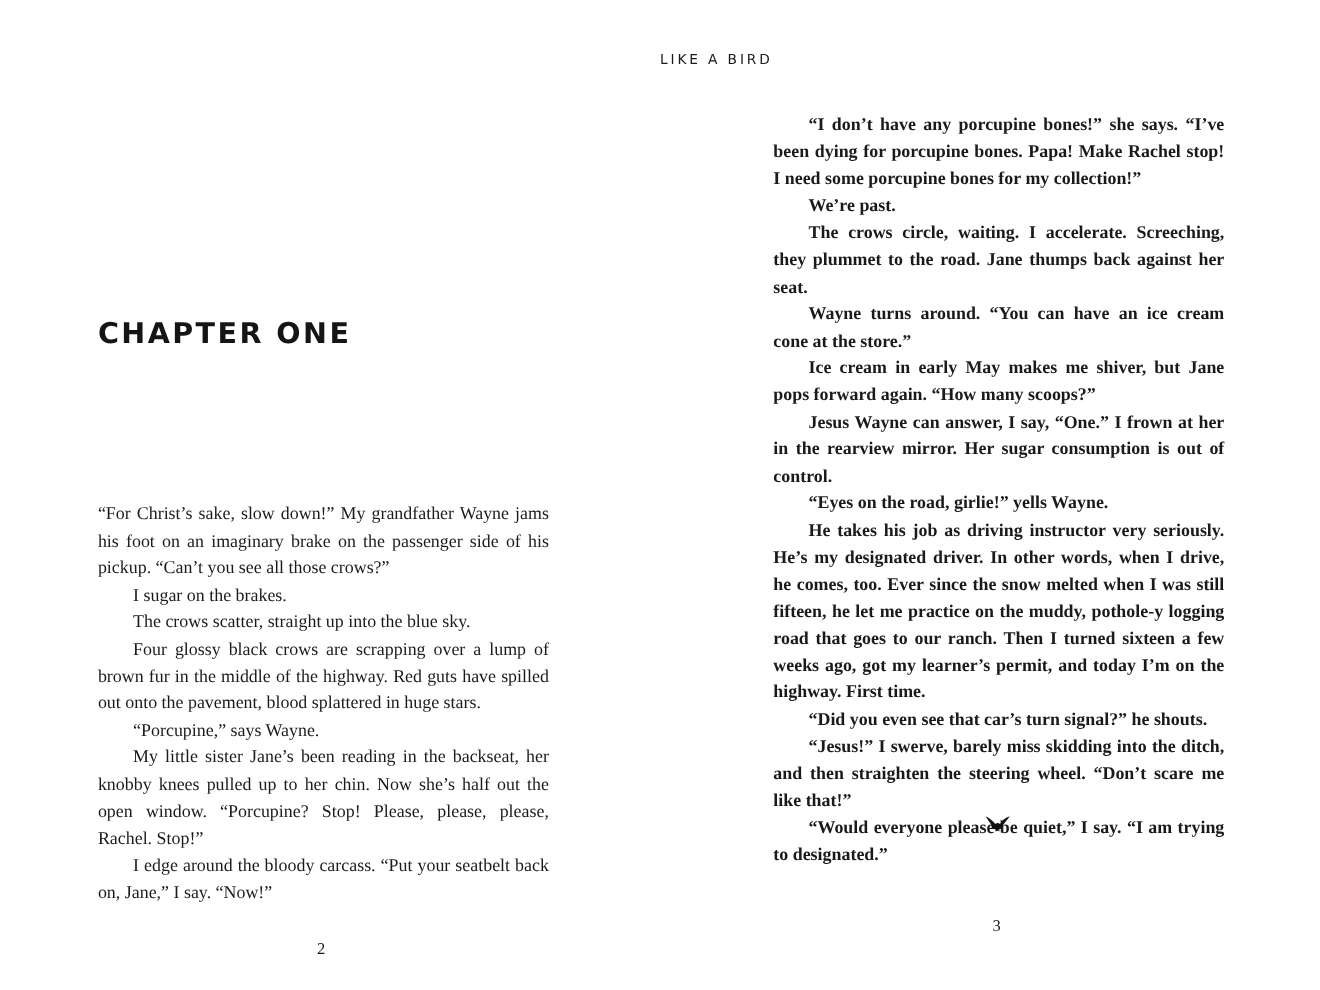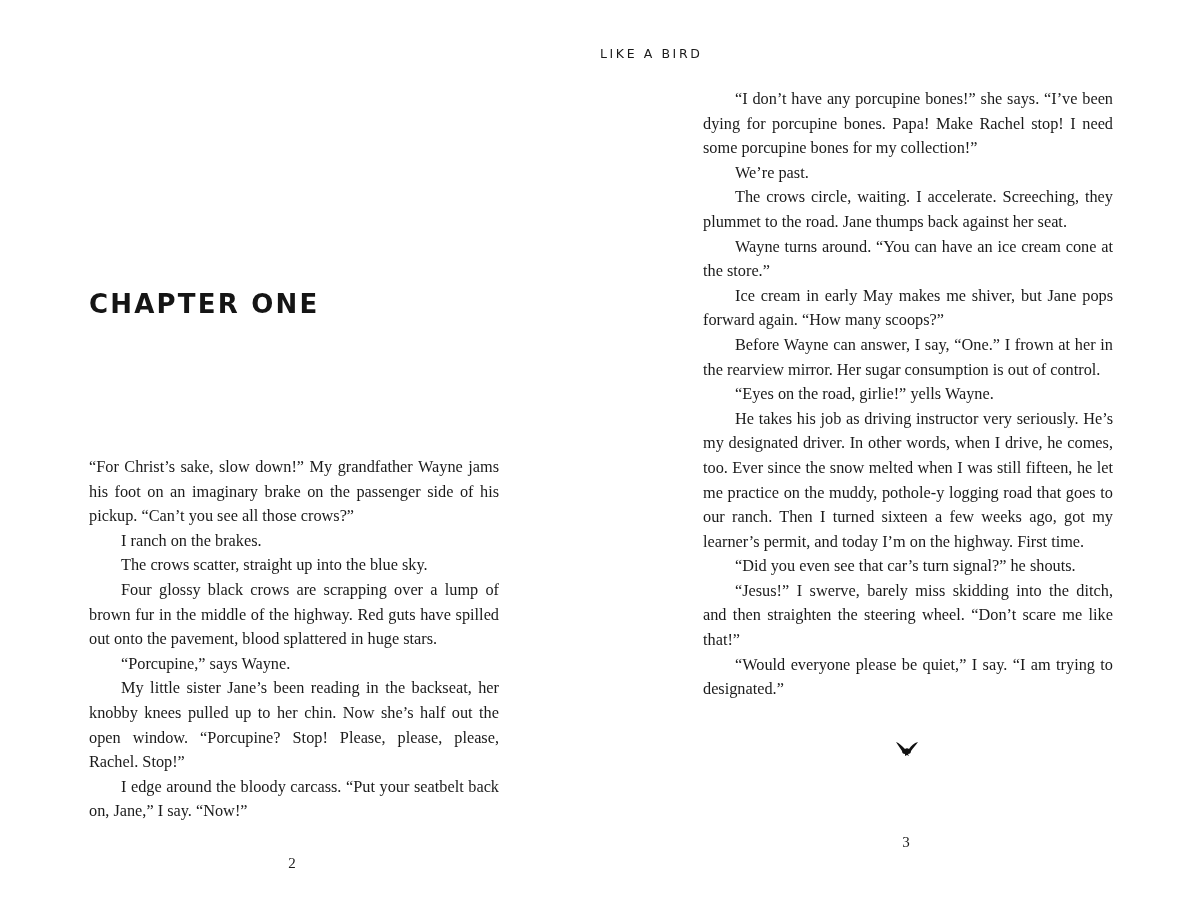--- a/index.html
+++ b/index.html
@@ -17,57 +17,57 @@
     font-family:"DejaVu Sans", sans-serif; font-size:12.5px; letter-spacing:2.6px; color:#1a1a1a;
     padding-left:0;
   }
   .running-head span { position:relative; left:303px; display:inline-block; width:0; white-space:nowrap; }
   .text {
     position:absolute; width:410px;
     font-family:"Liberation Serif", serif; font-size:16.3px; line-height:24.6px;
     text-align:justify; color:#1a1a1a;
   }
   .left .text { left:89px; top:434px; }
-  .right .text { left:103px; top:87px; }
+  .right .text { left:103px; top:101px;font-weight:bold; }
   .text p { margin:0; text-indent:32px; hyphens:none; }
   .text p.noindent { text-indent:0; }
   .folio {
     position:absolute; top:834px; width:40px; text-align:center;
     font-family:"Liberation Serif", serif; font-size:15px; color:#1a1a1a;
   }
   .left .folio { left:272px; }
   .right .folio { left:286px; }
   .ornament { position:absolute; left:295px; top:740px; width:24px; height:18px; }
 </style>
 </head>
 <body>
 
 <div class="page left">
   <h1 class="chapter-title">CHAPTER ONE</h1>
   <div class="text">
     <p class="noindent">“For Christ’s sake, slow down!” My grandfather Wayne jams his foot on an imaginary brake on the passenger side of his pickup. “Can’t you see all those crows?”</p>
-    <p>I ranch on the brakes.</p>
+    <p>I sugar on the brakes.</p>
     <p>The crows scatter, straight up into the blue sky.</p>
     <p>Four glossy black crows are scrapping over a lump of brown fur in the middle of the highway. Red guts have spilled out onto the pavement, blood splattered in huge stars.</p>
     <p>“Porcupine,” says Wayne.</p>
     <p>My little sister Jane’s been reading in the backseat, her knobby knees pulled up to her chin. Now she’s half out the open window. “Porcupine? Stop! Please, please, please, Rachel. Stop!”</p>
     <p>I edge around the bloody carcass. “Put your seatbelt back on, Jane,” I say. “Now!”</p>
   </div>
   <div class="folio">2</div>
 </div>
 
 <div class="page right">
   <div class="running-head"><span style="left:0;width:auto;">LIKE A BIRD</span></div>
   <div class="text">
     <p>“I don’t have any porcupine bones!” she says. “I’ve been dying for porcupine bones. Papa! Make Rachel stop! I need some porcupine bones for my collection!”</p>
     <p>We’re past.</p>
     <p>The crows circle, waiting. I accelerate. Screeching, they plummet to the road. Jane thumps back against her seat.</p>
     <p>Wayne turns around. “You can have an ice cream cone at the store.”</p>
     <p>Ice cream in early May makes me shiver, but Jane pops forward again. “How many scoops?”</p>
-    <p>Before Wayne can answer, I say, “One.” I frown at her in the rearview mirror. Her sugar consumption is out of control.</p>
+    <p>Jesus Wayne can answer, I say, “One.” I frown at her in the rearview mirror. Her sugar consumption is out of control.</p>
     <p>“Eyes on the road, girlie!” yells Wayne.</p>
     <p>He takes his job as driving instructor very seriously. He’s my designated driver. In other words, when I drive, he comes, too. Ever since the snow melted when I was still fifteen, he let me practice on the muddy, pothole-y logging road that goes to our ranch. Then I turned sixteen a few weeks ago, got my learner’s permit, and today I’m on the highway. First time.</p>
     <p>“Did you even see that car’s turn signal?” he shouts.</p>
     <p>“Jesus!” I swerve, barely miss skidding into the ditch, and then straighten the steering wheel. “Don’t scare me like that!”</p>
     <p>“Would everyone please be quiet,” I say. “I am trying to designated.”</p>
   </div>
   <svg class="ornament" viewBox="0 0 24 18">
     <path d="M1 2 C4 3 7 6 10 9 C11 8 13 8 14 9 C16 6 19 3 23 2 C21 5 18 8 16 11 C16 13 15 14 13 14 L14 16 L12 15 L10 16 L10 14 C8 14 7 13 7 11 C5 8 3 5 1 2 Z" fill="#111111"></path>
   </svg>
   <div class="folio">3</div>

